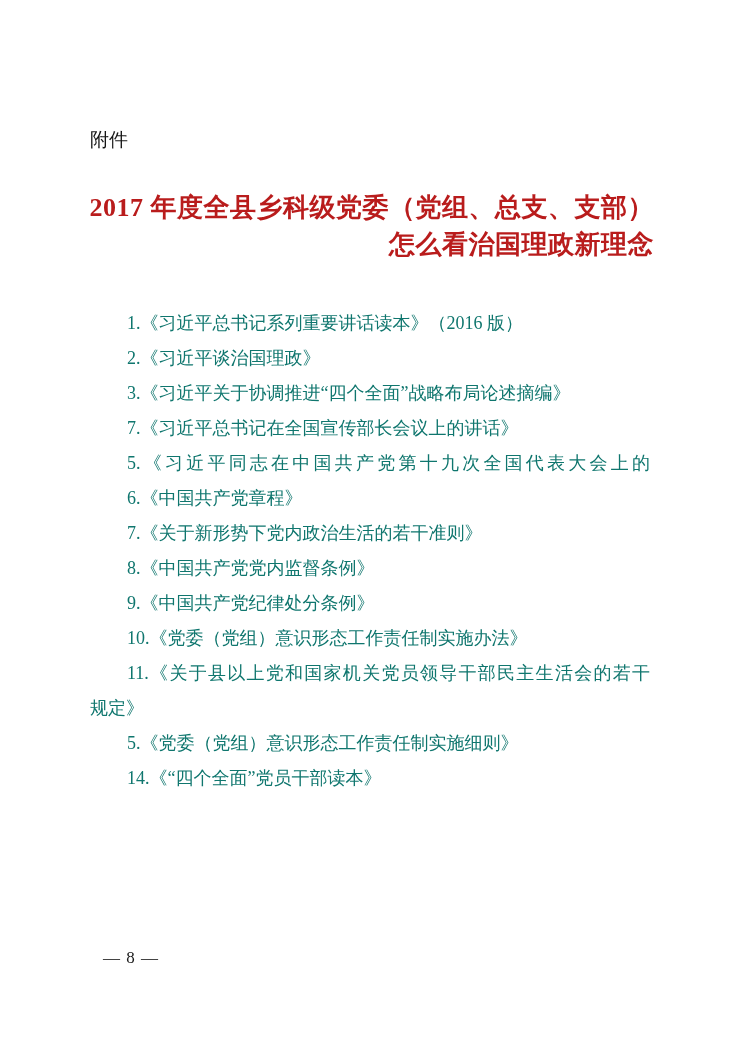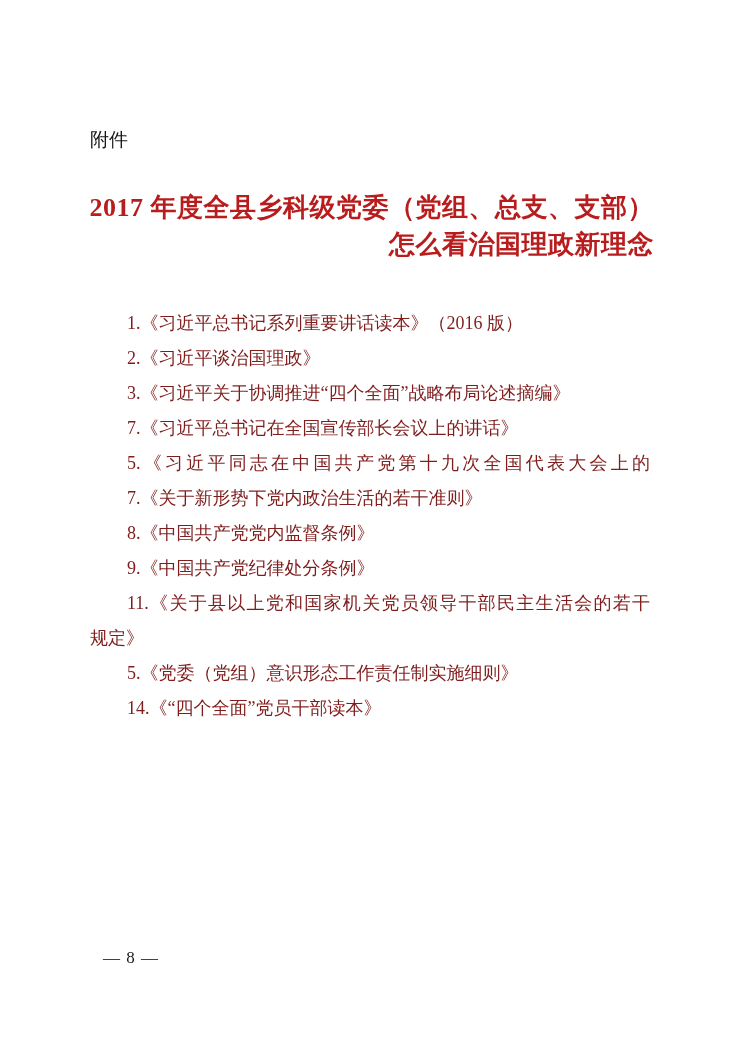--- a/index.html
+++ b/index.html
@@ -40,21 +40,21 @@
     color: #b91c1c;
     font-family: "Liberation Serif", "DejaVu Serif", serif;
   }
   .title-line { display: block; }
   .ref-list {
     position: absolute;
     left: 90px;
     top: 306px;
     width: 560px;
     font-size: 18px;
-    color: #7f1d1d;
+    color: #0f766e;
   }
   .line {
     height: 35px;
     line-height: 35px;
     white-space: nowrap;
     overflow: visible;
   }
   .line.indent { padding-left: 37px; }
   .line.stretch {
     white-space: normal;
@@ -83,23 +83,25 @@
     <span class="title-line">2017 年度全县乡科级党委（党组、总支、支部）</span>
     <span class="title-line">怎么看治国理政新理念</span>
   </h1>
 
   <div class="ref-list">
       <div class="line indent">1.《习近平总书记系列重要讲话读本》（2016 版）</div>
       <div class="line indent">2.《习近平谈治国理政》</div>
       <div class="line indent">3.《习近平关于协调推进“四个全面”战略布局论述摘编》</div>
       <div class="line indent">7.《习近平总书记在全国宣传部长会议上的讲话》</div>
       <div class="line indent stretch">5.《习近平同志在中国共产党第十九次全国代表大会上的</div>
+      <div class="line indent">6.《中国共产党章程》</div>
       <div class="line indent">7.《关于新形势下党内政治生活的若干准则》</div>
       <div class="line indent">8.《中国共产党党内监督条例》</div>
       <div class="line indent">9.《中国共产党纪律处分条例》</div>
+      <div class="line indent">10.《党委（党组）意识形态工作责任制实施办法》</div>
       <div class="line indent stretch">11.《关于县以上党和国家机关党员领导干部民主生活会的若干</div>
       <div class="line">规定》</div>
       <div class="line indent">5.《党委（党组）意识形态工作责任制实施细则》</div>
       <div class="line indent">14.《“四个全面”党员干部读本》</div>
     </div>
 
   <div class="page-number">— 8 —</div>
 
 </div>
 

